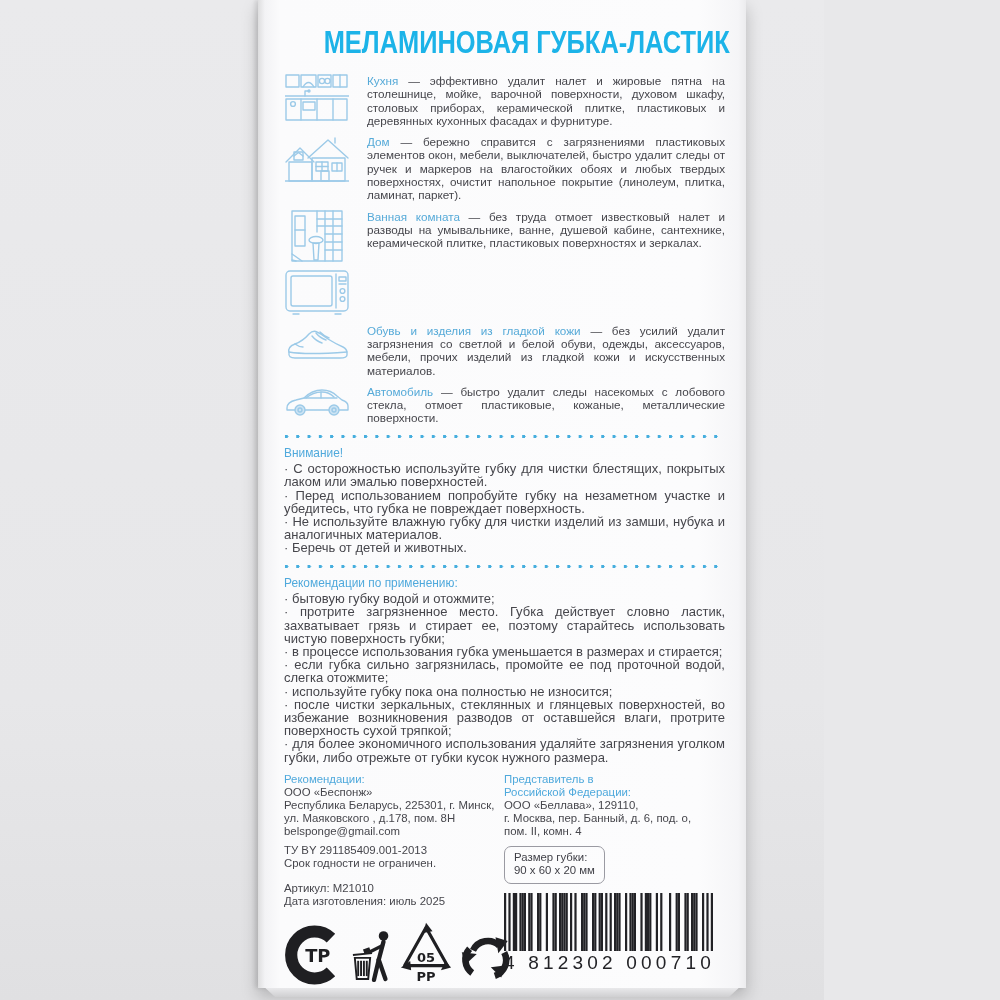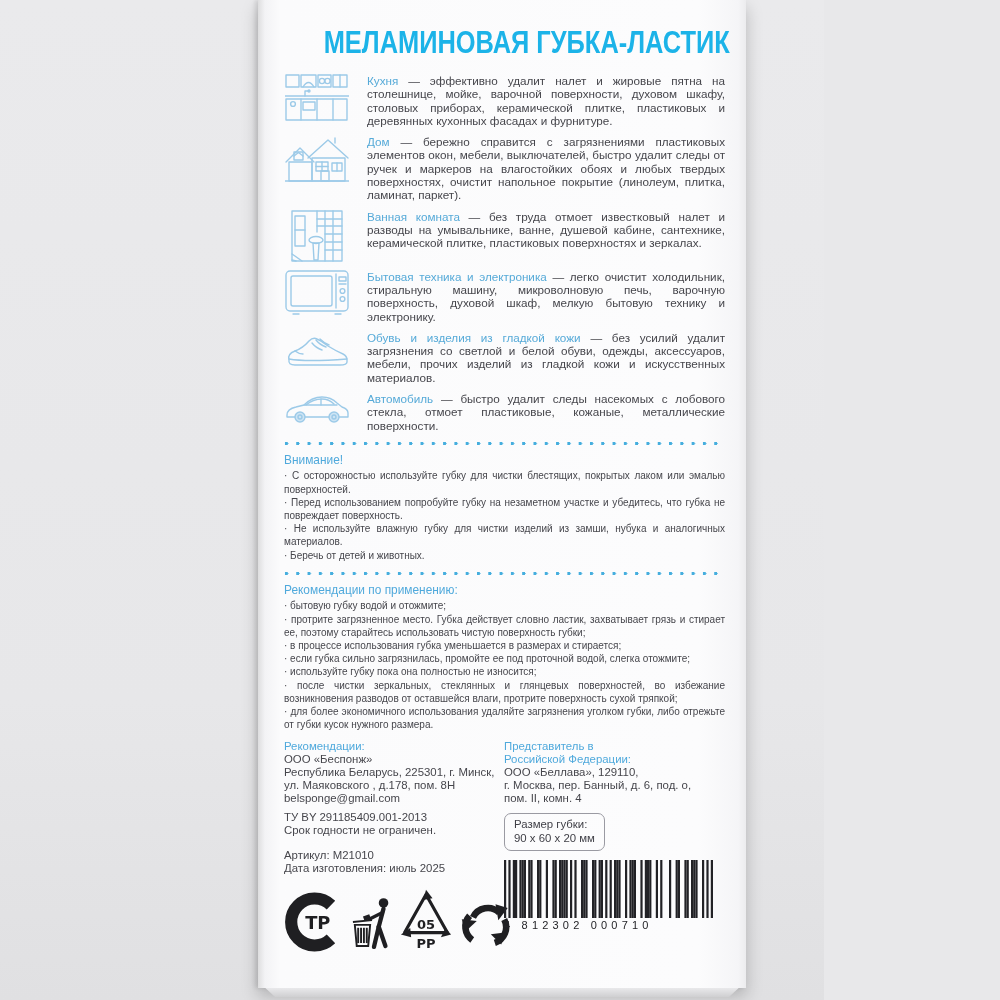--- a/index.html
+++ b/index.html
@@ -14,35 +14,35 @@
   h1.title{margin:0 0 13px;text-align:center;color:#1cb3e8;font-size:31px;font-weight:700;
     letter-spacing:0px;transform:scaleX(.82);transform-origin:50% 50%;white-space:nowrap;}
   .section{display:flex;align-items:flex-start;margin-bottom:8px;}
   .icon-col{flex:none;width:66px;margin-right:17px;display:flex;justify-content:center;align-items:center;}
   .icon-col svg{display:block;}
   .stext{flex:1;margin:0;font-size:11.7px;line-height:13.3px;color:#46464c;text-align:justify;}
   .shead{color:#56aad8;}
   .ico{stroke:#9ccae8;stroke-width:1.4;fill:none;stroke-linecap:round;stroke-linejoin:round;}
   .dots{height:5px;margin:9px 0 8px;background-image:radial-gradient(circle at 2.5px 2.5px,#45aede 1.6px,rgba(0,0,0,0) 2px);background-size:11.3px 5px;background-repeat:repeat-x;}
   .blk-head{margin:0 0 2px;font-size:11.9px;line-height:13.5px;color:#4fa9dc;}
-  p.bullet{margin:0;font-size:10px;line-height:13.2px;color:#46464c;text-align:justify;}
+  p.bullet{margin:0;font-size:13px;line-height:13.2px;color:#46464c;text-align:justify;}
   p.bullet::before{content:"·\00a0";}
   .footer{display:flex;margin-top:9px;}
   .fcol-left{width:220px;flex:none;}
   .fcol-right{flex:1;}
   .footer p{margin:0;font-size:11.4px;line-height:13px;color:#46464c;}
   .footer p.fhead{color:#4fa9dc;}
   .fgap{height:6px;}
   .size-box{display:inline-block;margin-top:8px;padding:4px 9px 5px;border:1.5px solid #9a9aa2;border-radius:7px;}
   .size-box p{margin:0;font-size:11.4px;line-height:13.5px;color:#3f3f46;}
   .marks{display:flex;align-items:flex-end;gap:5px;margin-top:13px;height:64px;}
   .mark{display:flex;flex-direction:column;align-items:center;justify-content:flex-end;}
   .barcode{margin-top:9px;width:213px;}
   .bars{height:58px;}
-  .bc-digits{margin-top:1px;font-size:11px;letter-spacing:4.2px;color:#232327;white-space:nowrap;font-family:"Liberation Sans",sans-serif;}
+  .bc-digits{margin-top:1px;font-size:19px;letter-spacing:4.2px;color:#232327;white-space:nowrap;font-family:"Liberation Sans",sans-serif;}
   svg text{font-family:"DejaVu Sans","Liberation Sans",sans-serif;}
 </style>
 </head>
 <body>
 
 <div class="stage">
   <div class="package">
     <div class="content">
 
       <h1 class="title">МЕЛАМИНОВАЯ ГУБКА-ЛАСТИК</h1>
@@ -127,22 +127,20 @@
             <rect x="6" y="6" width="41" height="30" rx="2"></rect>
             <line x1="51" y1="4" x2="51" y2="38"></line>
             <rect x="54" y="7" width="7" height="4"></rect>
               <line x1="54" y1="14" x2="61" y2="14"></line>
             <circle cx="57.5" cy="21" r="2.4"></circle>
               <circle cx="57.5" cy="29" r="2.4"></circle>
             <line x1="8" y1="44" x2="14" y2="44"></line>
               <line x1="50" y1="44" x2="56" y2="44"></line>
           </svg>
         </div>
-        <p class="stext"><span class="shead">Бытовая техника и электроника</span>
-          <span>— легко очистит холодильник, стиральную машину, микроволновую печь, варочную поверхность, духовой шкаф, мелкую бытовую технику и электронику.</span></p>
       </div>
 
       <div class="section">
         <div class="icon-col">
           <svg width="62" height="38" viewBox="0 0 62 38" class="ico">
             <path d="M3 29 Q1 23 9 20 Q17 17 23 10 Q27 6 31 8 Q36 10 42 15 Q50 20 57 23 Q61 25 61 29 L61 31 Q61 34 54 34 L9 34 Q2 34 3 29 Z"></path>
             <path d="M3 28 Q20 31 61 28"></path>
             <path d="M26 12 q4 5 10 7"></path>
               <path d="M30 9 q4 5 10 7"></path>
               <path d="M34 8 q4 4 9 6"></path>

